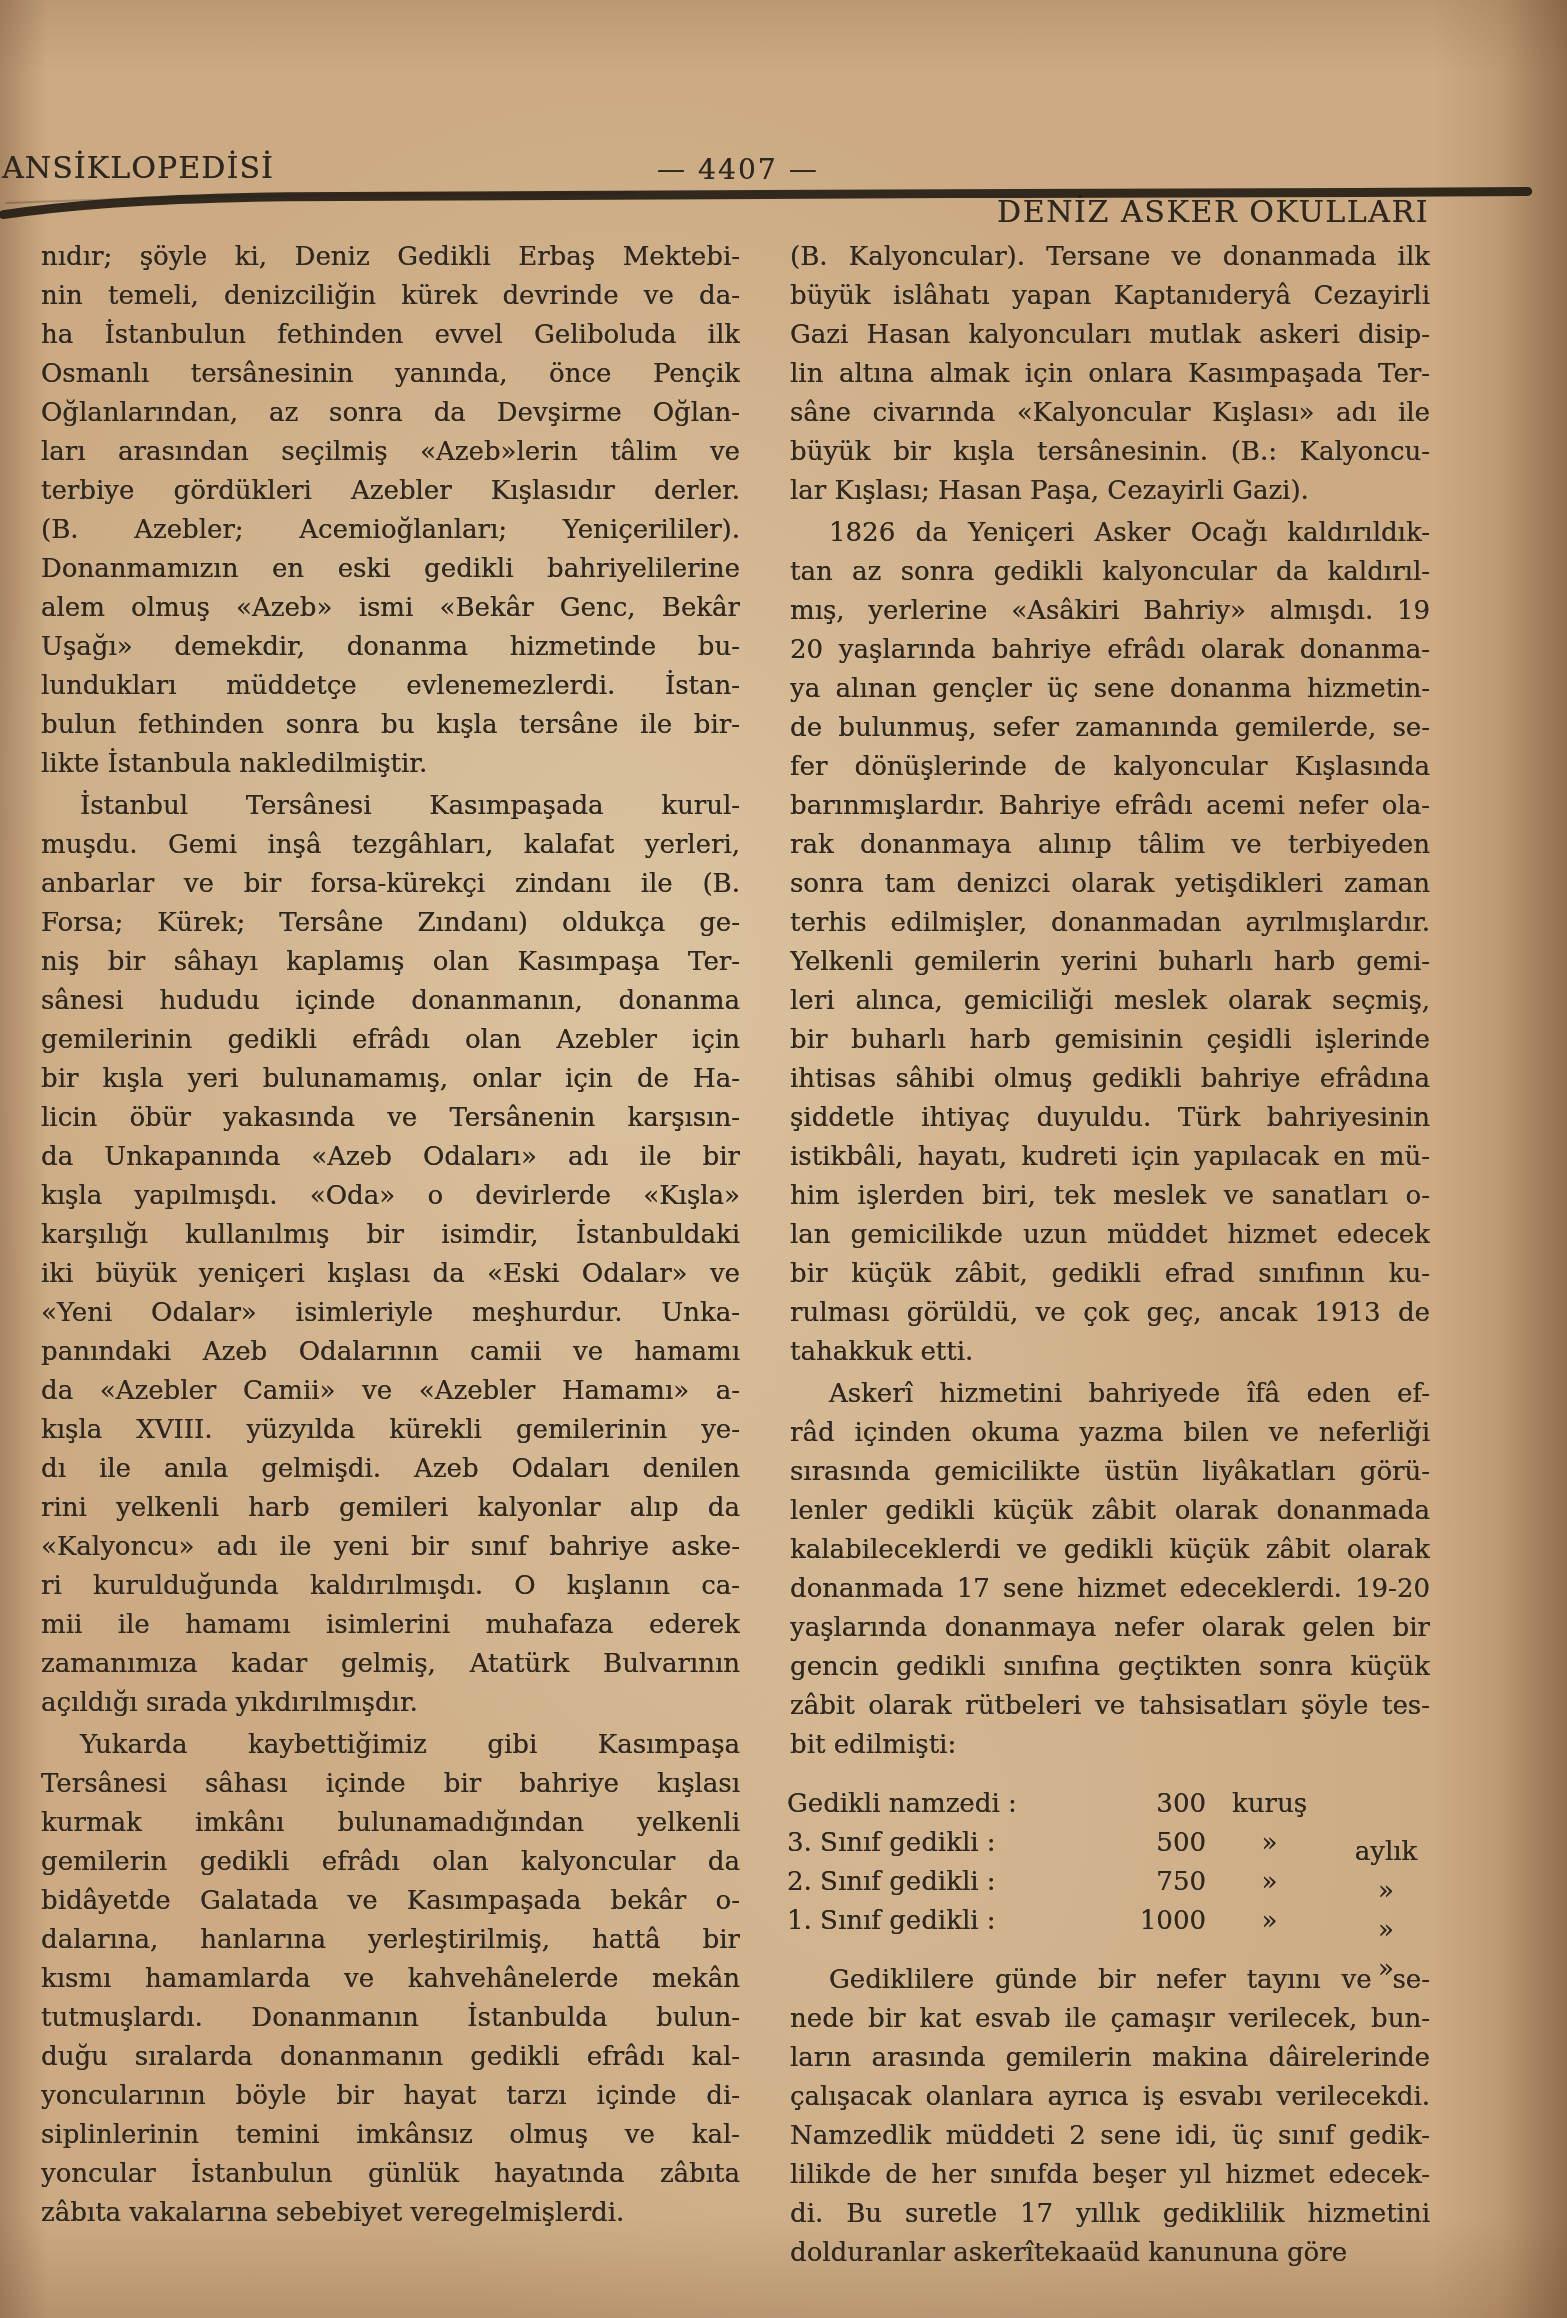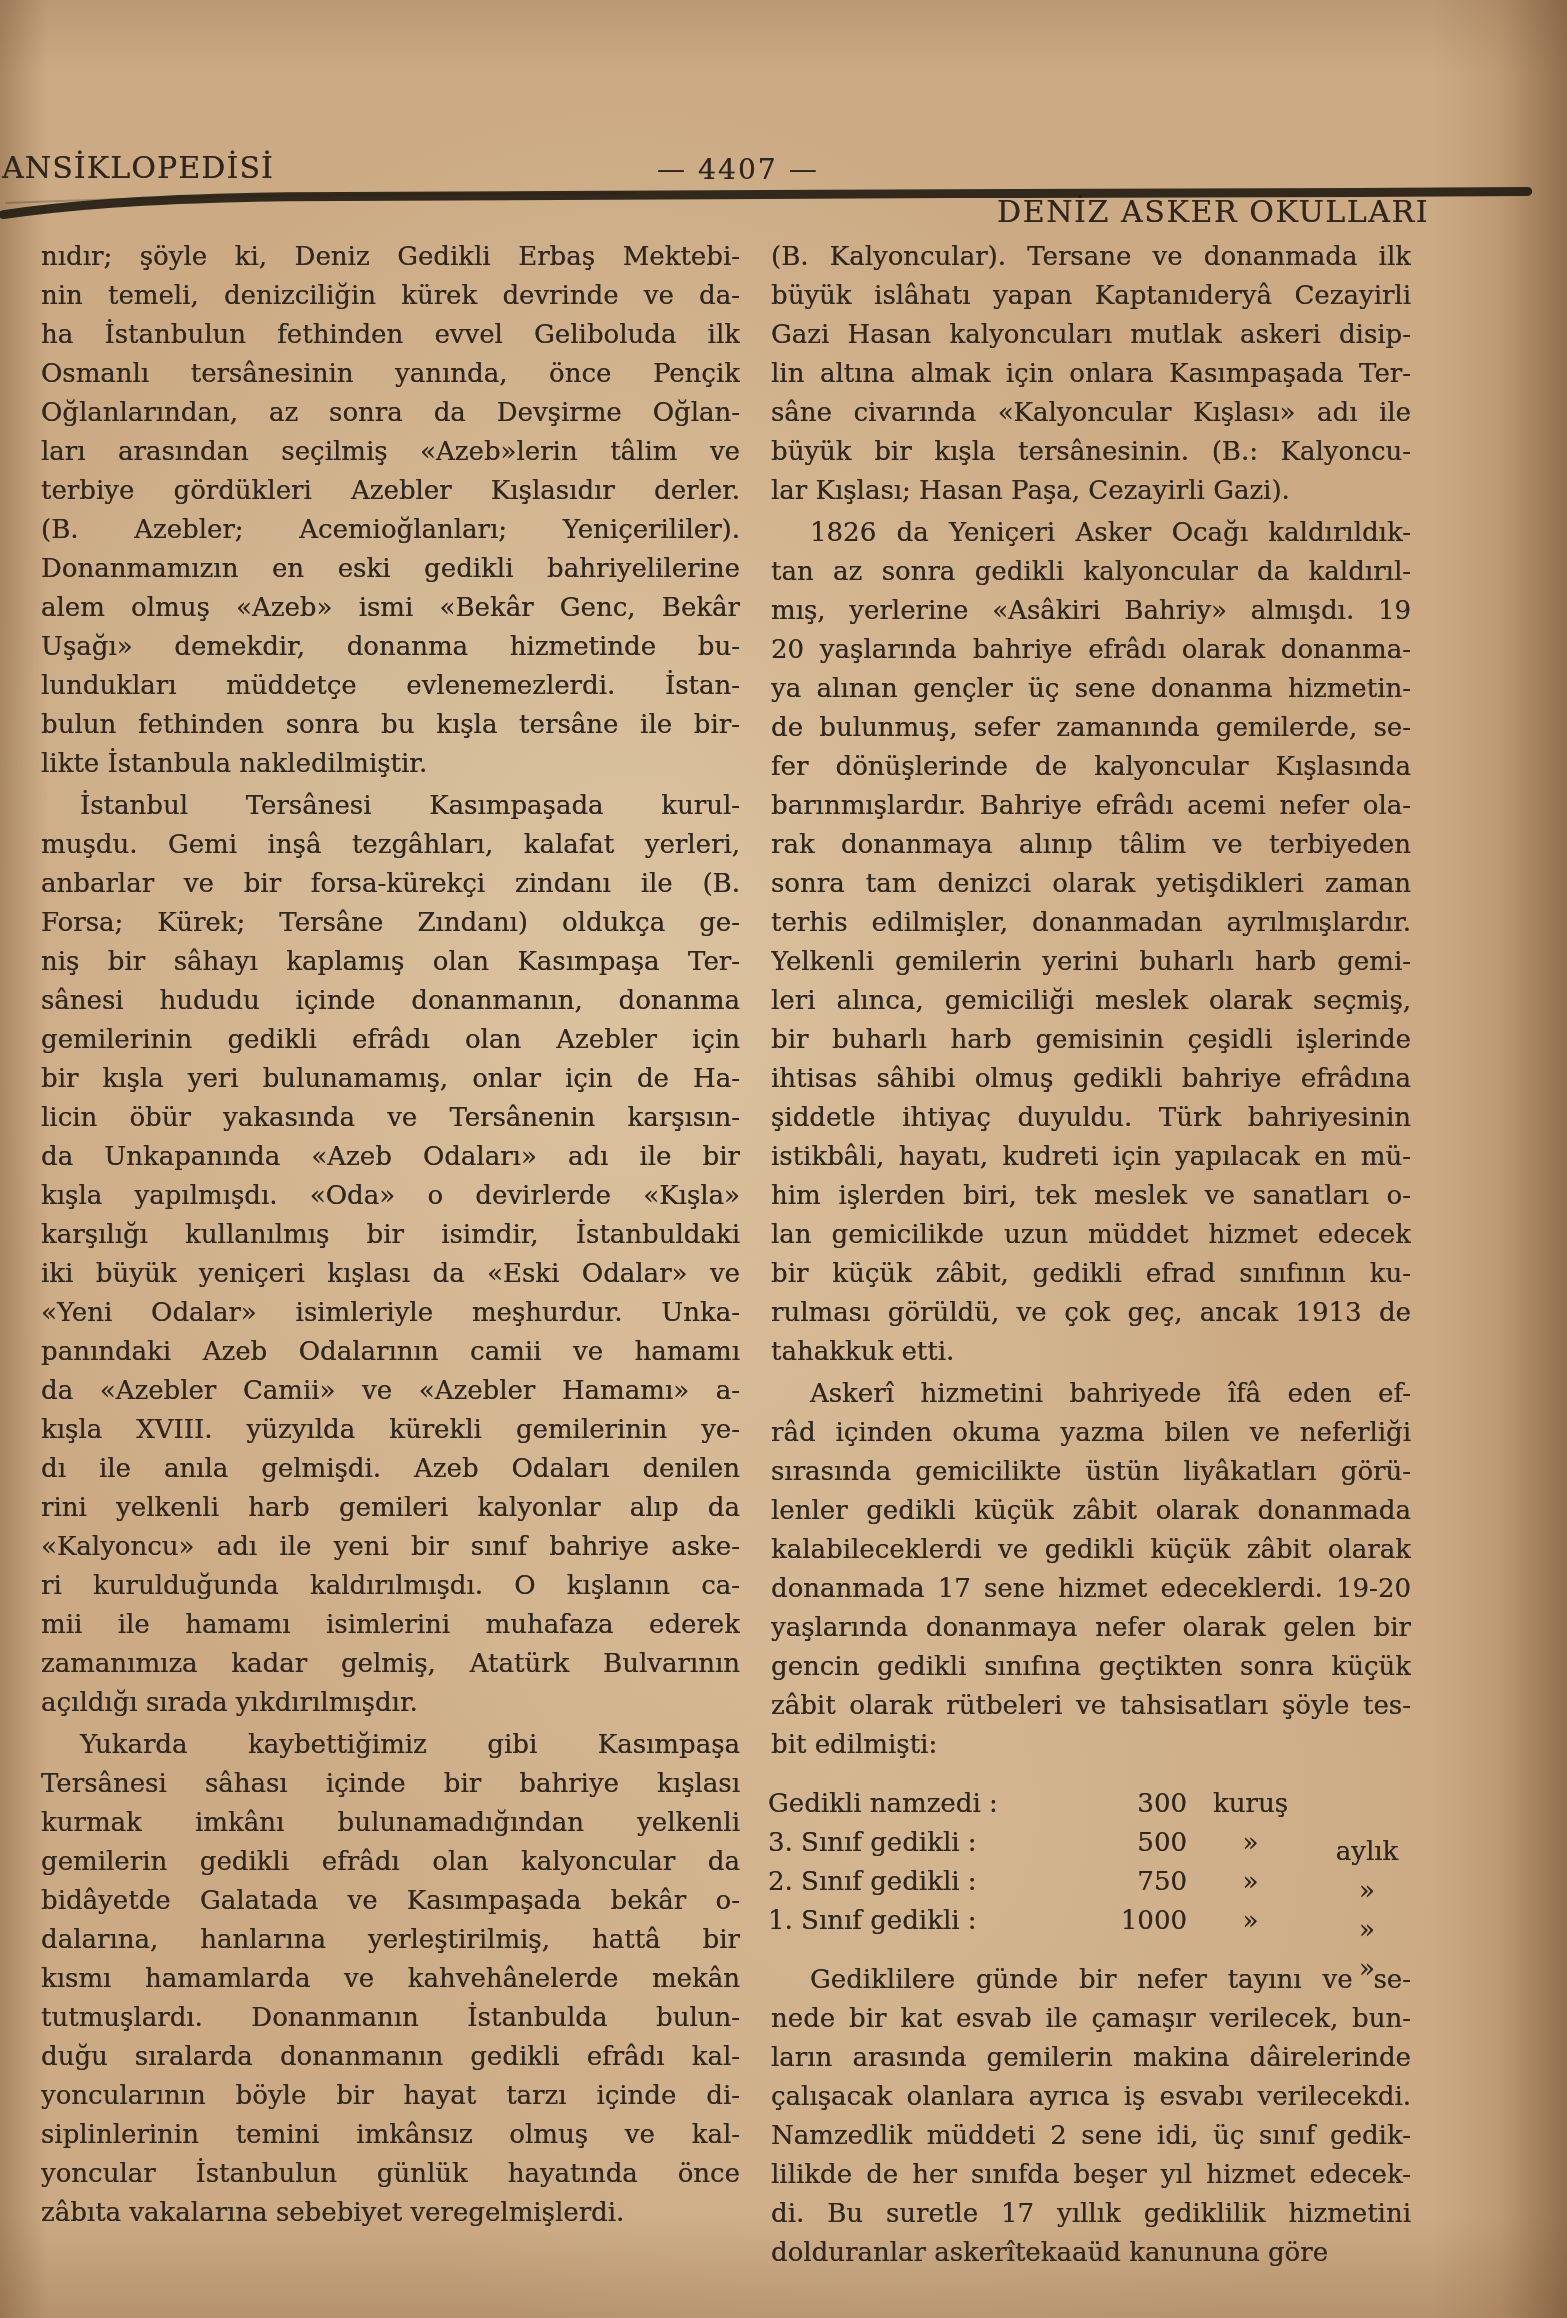--- a/index.html
+++ b/index.html
@@ -24,21 +24,21 @@
   
   .hdr-item{position:absolute;font-weight:400;white-space:nowrap;}
   .hdr-journal{left:2.1px;top:150px;font-size:30px;letter-spacing:1.1px;}
   .hdr-page-no{left:657px;top:153px;font-size:28px;letter-spacing:2.1px;}
   .hdr-title{left:997px;top:150px;font-size:30px;letter-spacing:1.6px;margin-top:44px;}
   .head-rule{position:absolute;left:0;top:182px;width:1568px;height:42px;}
 
   
   .col{position:absolute;top:234px;font-size:26px;}
   .col-left{left:38px;width:705px;}
-  .col-right{left:768px;width:646px;}
+  .col-right{left:787px;width:646px;}
   .para{margin:3px;}
   .para.indent .line:first-child{text-indent:39px;}
   .line{
     height:39px;line-height:39px;
     text-align:justify;text-align-last:justify;
     overflow:hidden;white-space:nowrap0; 
   }
   .line.last{text-align-last:auto;}
 
   
@@ -111,21 +111,21 @@
         <div class="line">Tersânesi sâhası içinde bir bahriye kışlası</div>
         <div class="line">kurmak imkânı bulunamadığından yelkenli</div>
         <div class="line">gemilerin gedikli efrâdı olan kalyoncular da</div>
         <div class="line">bidâyetde Galatada ve Kasımpaşada bekâr o-</div>
         <div class="line">dalarına, hanlarına yerleştirilmiş, hattâ bir</div>
         <div class="line">kısmı hamamlarda ve kahvehânelerde mekân</div>
         <div class="line">tutmuşlardı. Donanmanın İstanbulda bulun-</div>
         <div class="line">duğu sıralarda donanmanın gedikli efrâdı kal-</div>
         <div class="line">yoncularının böyle bir hayat tarzı içinde di-</div>
         <div class="line">siplinlerinin temini imkânsız olmuş ve kal-</div>
-        <div class="line">yoncular İstanbulun günlük hayatında önce</div>
+        <div class="line">yoncular İstanbulun günlük hayatında zâbıta</div>
         <div class="line last">zâbıta vakalarına sebebiyet veregelmişlerdi.</div>
       </div>
     </div>
   <div id="col-right" class="col col-right ink">
       <div class="para">
         <div class="line">(B. Kalyoncular). Tersane ve donanmada ilk</div>
         <div class="line">büyük islâhatı yapan Kaptanıderyâ Cezayirli</div>
         <div class="line">Gazi Hasan kalyoncuları mutlak askeri disip-</div>
         <div class="line">lin altına almak için onlara Kasımpaşada Ter-</div>
         <div class="line">sâne civarında «Kalyoncular Kışlası» adı ile</div>

